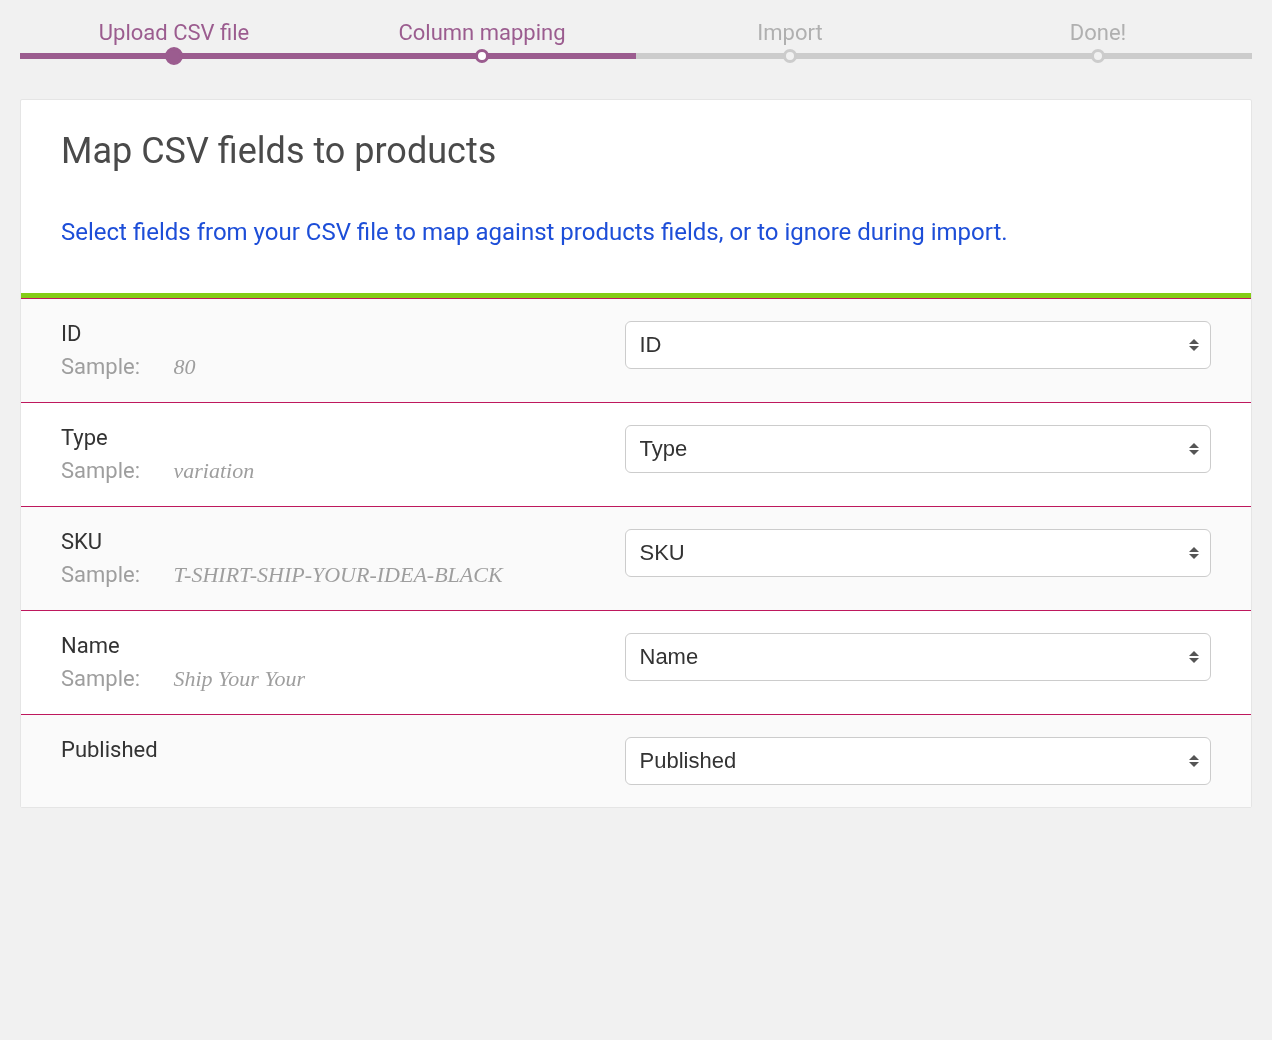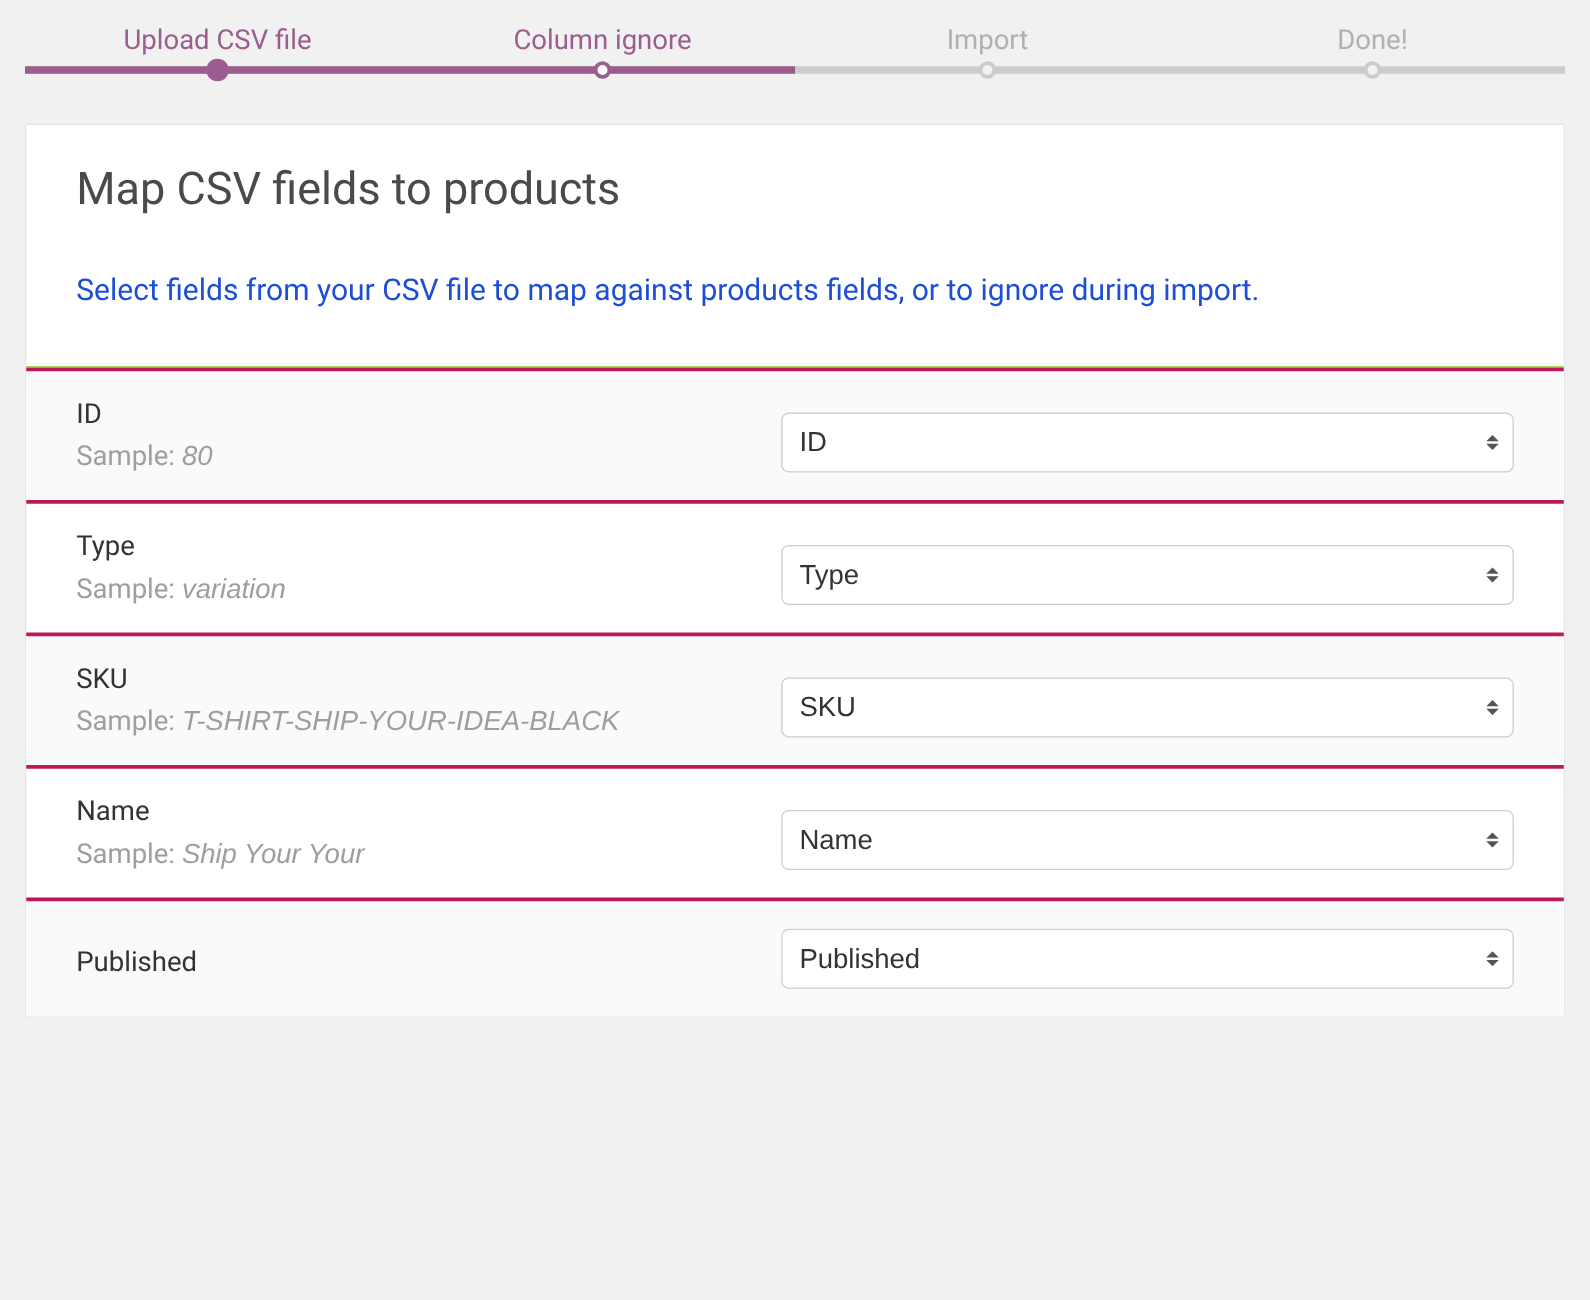--- a/index.html
+++ b/index.html
@@ -76,21 +76,21 @@
     
     
     .card {
       background: #fff;
       margin: 40px 20px 0 20px;
       border: 1px solid #e5e5e5;
       border-radius: 2px;
     }
     .card-header {
       padding: 30px 40px 40px 40px;
-      border-bottom: 1px solid #84cc16;
+      border-bottom: 5px solid #84cc16;
     }
     .card-title {
       font-size: 36px;
       font-weight: 400;
       color: #4a4a4a;
       margin-bottom: 40px;
     }
     .card-desc {
       font-size: 24px;
       color: #1d4ed8;
@@ -107,37 +107,38 @@
     }
     .map-head .col {
       font-size: 24px;
       font-weight: 700;
       color: #2c2c2c;
     }
     .col-left { width: 49%; }
     .col-right { width: 51%; }
     .map-row {
       display: flex;
-      align-items: flex-end;
+      align-items: flex-start;
       padding: 22px 40px;
-      border-top: 3px solid #be185d;
+      border-top: 1px solid #be185d;
     }
     .map-row.alt { background: #fafafa; }
     .col-name {
       font-size: 22px;
       color: #333;
       margin-bottom: 8px;
     }
     .col-sample {
       font-size: 22px;
       color: #9e9e9e;
     }
     .col-sample .sample-val {
-      font-family: Liberation Sans, sans-serif;
+      font-family: Liberation Serif, serif;
       font-style: italic;
+      margin-left: 28px;
     }
     .select-wrap {
       position: relative;
       width: 100%;
     }
     .select-field {
       width: 100%;
       height: 48px;
       border: 1px solid #ccc;
       border-radius: 6px;
@@ -166,21 +167,21 @@
     }
     .select-arrows .up { border-bottom: 5px solid #555; }
     .select-arrows .down { border-top: 5px solid #555; }
   </style>
 </head>
 <body>
 
 <div class="stepper">
   <div class="step-labels">
     <div class="step-label active">Upload CSV file</div>
-    <div class="step-label active">Column ignore</div>
+    <div class="step-label active">Column mapping</div>
     <div class="step-label">Import</div>
     <div class="step-label">Done!</div>
   </div>
   <div class="progress-track">
     <div class="progress-fill"></div>
     <div class="step-dot active d1"></div>
     <div class="step-dot current d2"></div>
     <div class="step-dot inactive d3"></div>
     <div class="step-dot inactive d4"></div>
   </div>

